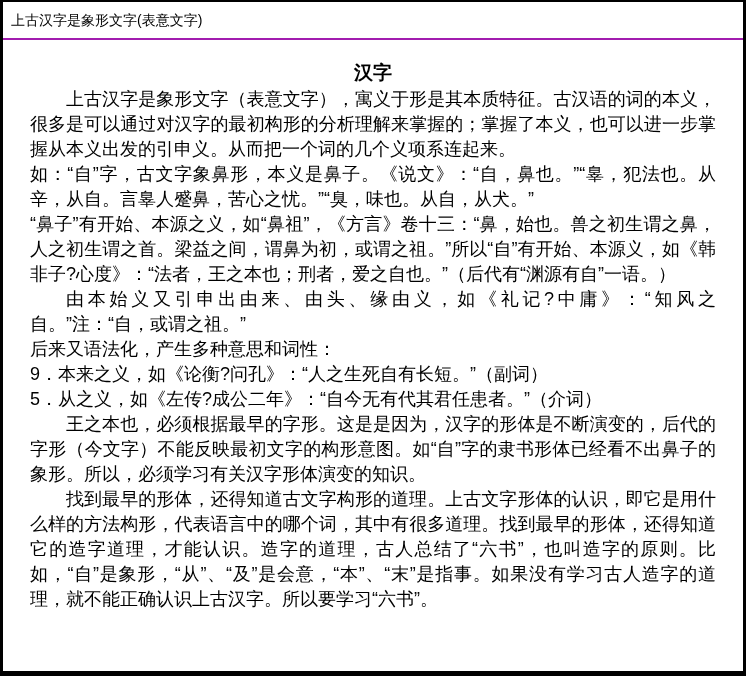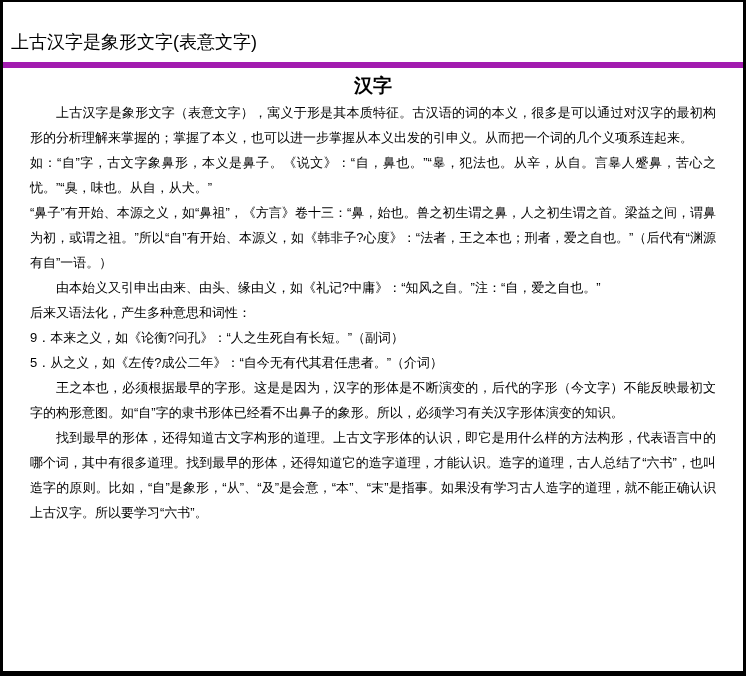--- a/index.html
+++ b/index.html
@@ -19,41 +19,41 @@
   .page {
     position: absolute;
     top: 2px;
     left: 3px;
     right: 3px;
     bottom: 5px;
     background: #ffffff;
     overflow: hidden;
   }
   .header {
-    padding: 28px 8px 8px 8px;
-    font-size: 18px;
+    padding: 10px 8px 8px 8px;
+    font-size: 14px;
     color: #000;
-    border-bottom: 6px solid #a21caf;
+    border-bottom: 2px solid #a21caf;
     background: #fff;
     white-space: nowrap;
   }
   .content {
     padding: 3px 27px 0 27px;
     color: #000;
   }
   .doc-title {
-    margin: 3px 0 2px 0;
+    margin: 18px 0 2px 0;
     text-align: center;
     font-size: 19px;
     font-weight: bold;
     line-height: 24px;
   }
   .para {
     margin: 0;
-    font-size: 13px;
+    font-size: 18px;
     line-height: 25px;
     text-align: justify;
     text-justify: inter-ideograph;
     word-break: break-all;
   }
   .para.indent {
     text-indent: 2em;
   }
 </style>
 </head>
@@ -63,21 +63,21 @@
   <div class="page">
     <div class="header">
       <span>上古汉字是象形文字(表意文字)</span>
     </div>
     <div class="content">
       <h1 class="doc-title">汉字</h1>
       <div>
           <p class="para indent">上古汉字是象形文字（表意文字），寓义于形是其本质特征。古汉语的词的本义，很多是可以通过对汉字的最初构形的分析理解来掌握的；掌握了本义，也可以进一步掌握从本义出发的引申义。从而把一个词的几个义项系连起来。</p>
           <p class="para">如：“自”字，古文字象鼻形，本义是鼻子。《说文》：“自，鼻也。”“辠，犯法也。从辛，从自。言辠人蹙鼻，苦心之忧。”“臭，味也。从自，从犬。”</p>
           <p class="para">“鼻子”有开始、本源之义，如“鼻祖”，《方言》卷十三：“鼻，始也。兽之初生谓之鼻，人之初生谓之首。梁益之间，谓鼻为初，或谓之祖。”所以“自”有开始、本源义，如《韩非子?心度》：“法者，王之本也；刑者，爱之自也。”（后代有“渊源有自”一语。）</p>
-          <p class="para indent">由本始义又引申出由来、由头、缘由义，如《礼记?中庸》：“知风之自。”注：“自，爱之自也。”</p>
+          <p class="para indent">由本始义又引申出由来、由头、缘由义，如《礼记?中庸》：“知风之自。”注：“自，或谓之祖。”</p>
           <p class="para">后来又语法化，产生多种意思和词性：</p>
           <p class="para">9．本来之义，如《论衡?问孔》：“人之生死自有长短。”（副词）</p>
           <p class="para">5．从之义，如《左传?成公二年》：“自今无有代其君任患者。”（介词）</p>
           <p class="para indent">王之本也，必须根据最早的字形。这是是因为，汉字的形体是不断演变的，后代的字形（今文字）不能反映最初文字的构形意图。如“自”字的隶书形体已经看不出鼻子的象形。所以，必须学习有关汉字形体演变的知识。</p>
           <p class="para indent">找到最早的形体，还得知道古文字构形的道理。上古文字形体的认识，即它是用什么样的方法构形，代表语言中的哪个词，其中有很多道理。找到最早的形体，还得知道它的造字道理，才能认识。造字的道理，古人总结了“六书”，也叫造字的原则。比如，“自”是象形，“从”、“及”是会意，“本”、“末”是指事。如果没有学习古人造字的道理，就不能正确认识上古汉字。所以要学习“六书”。</p>
         </div>
     </div>
   </div>
 </div>
 

